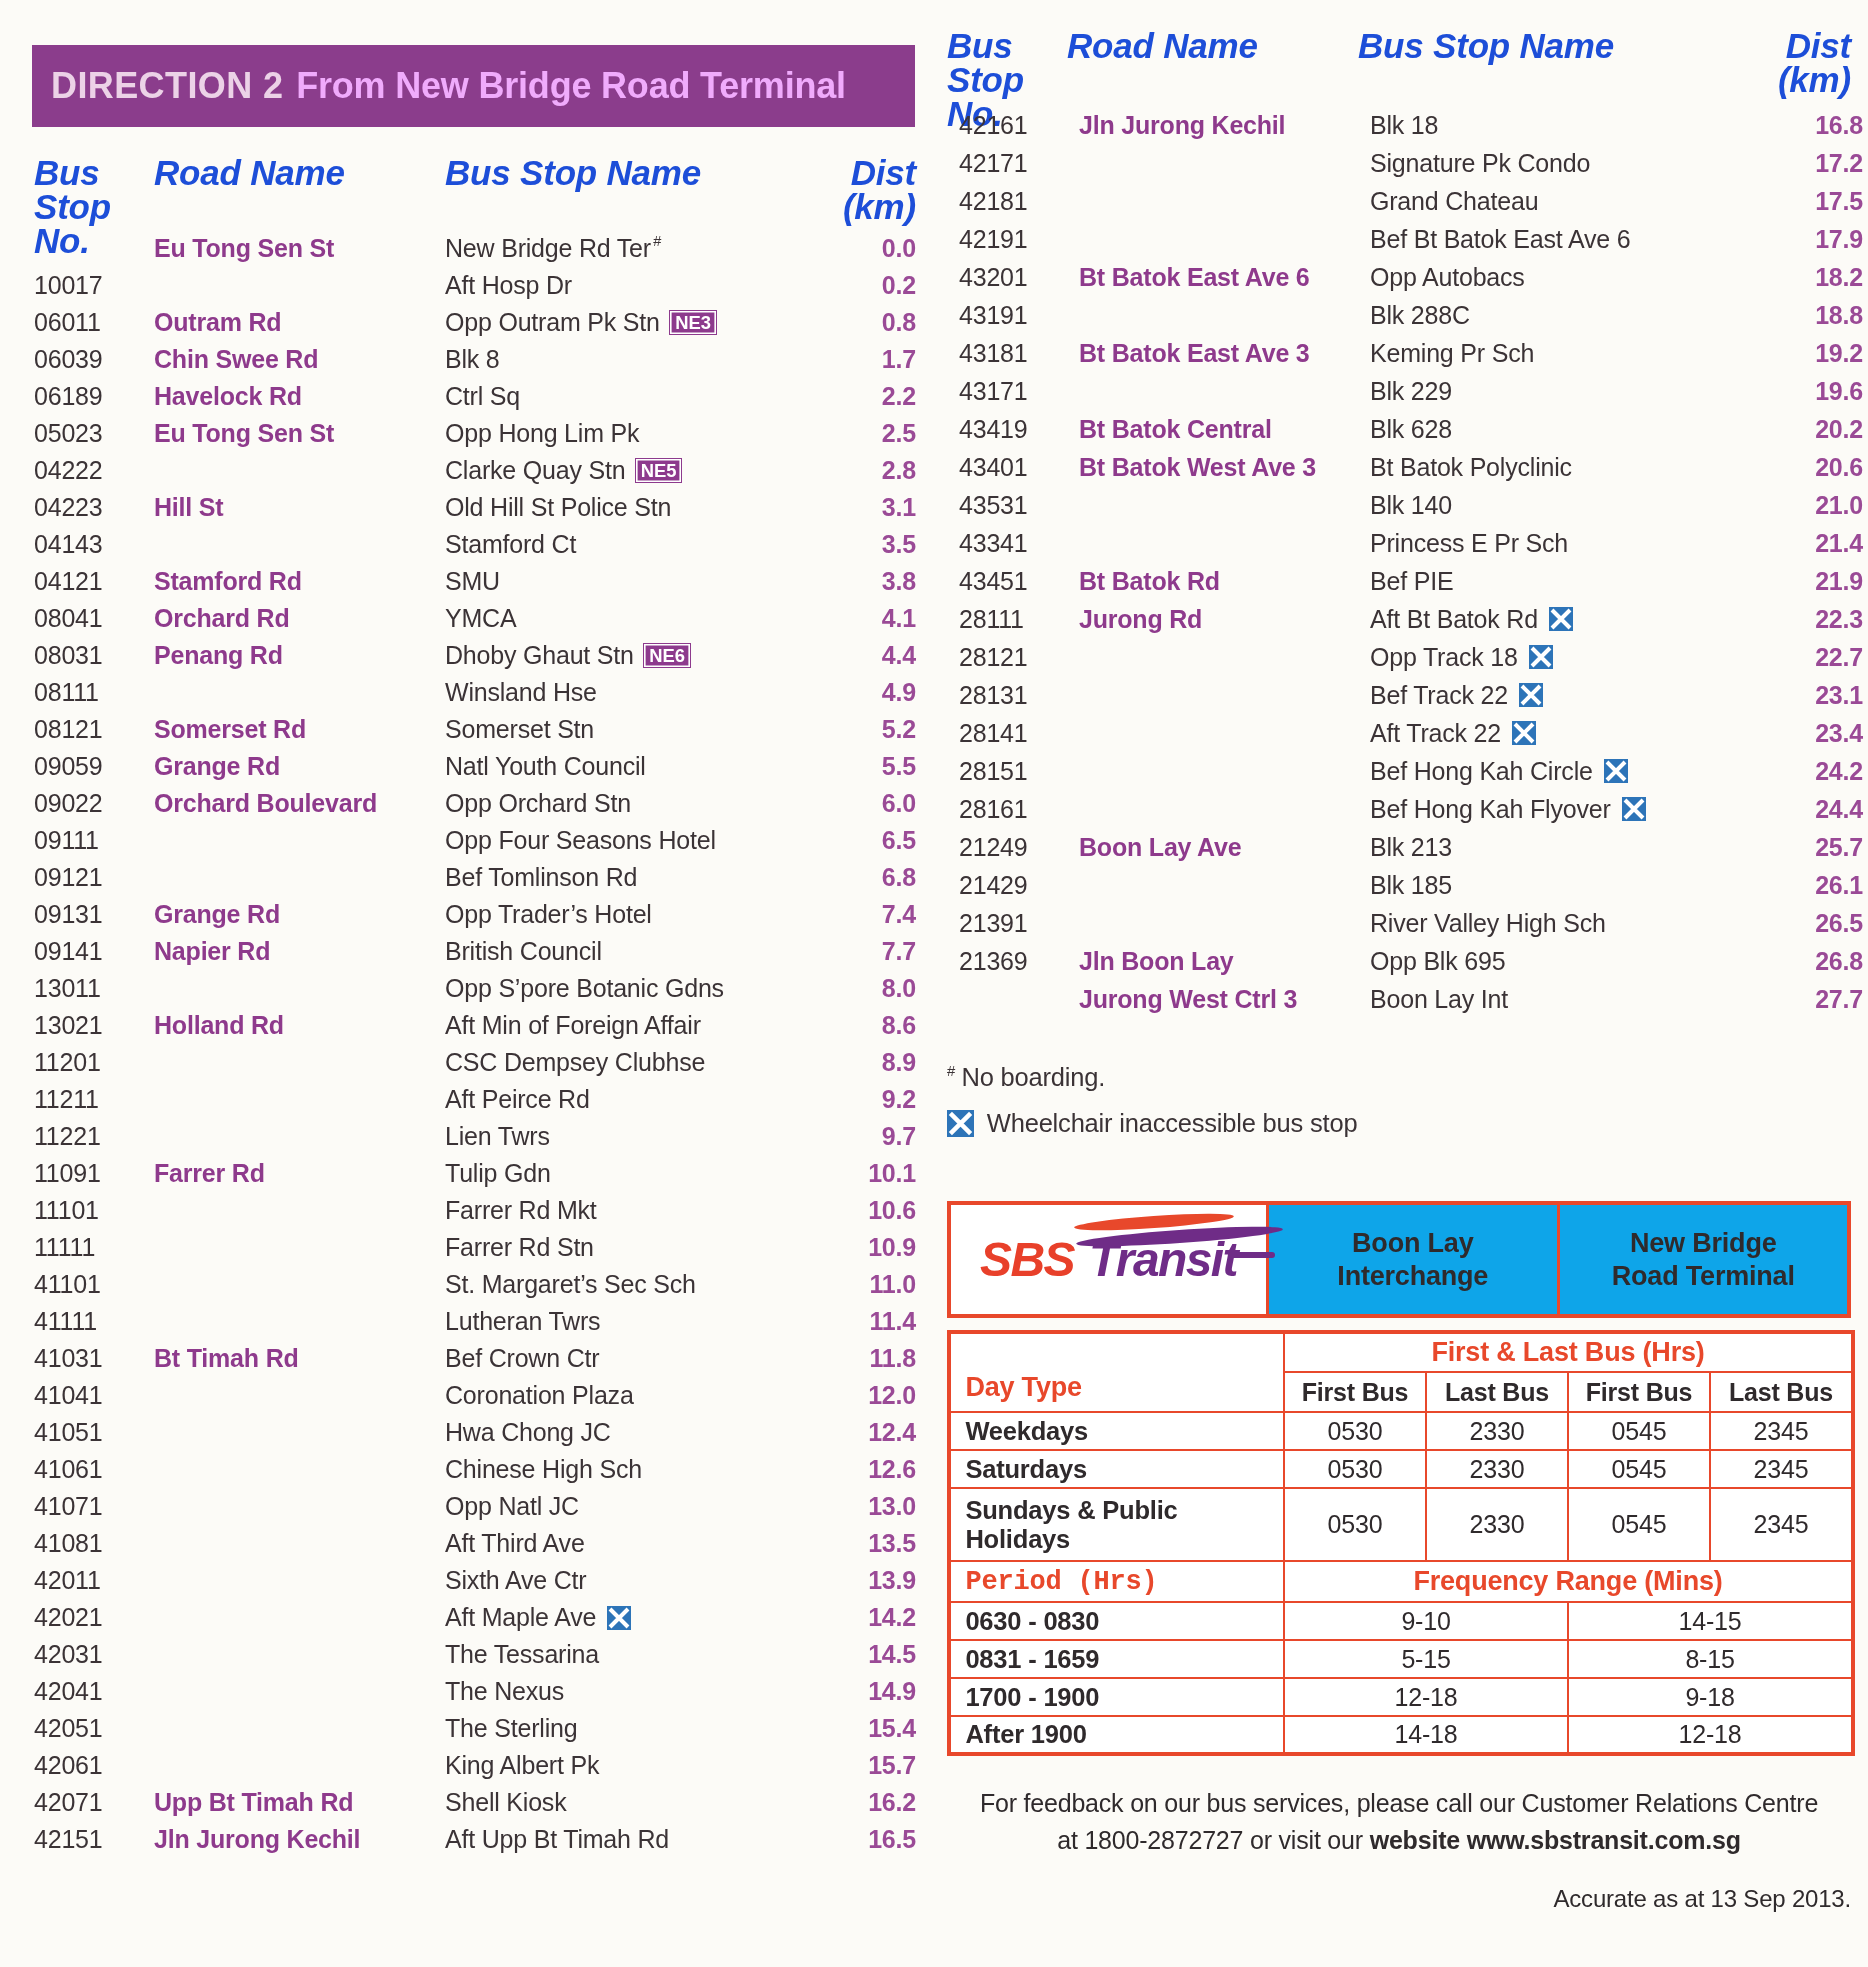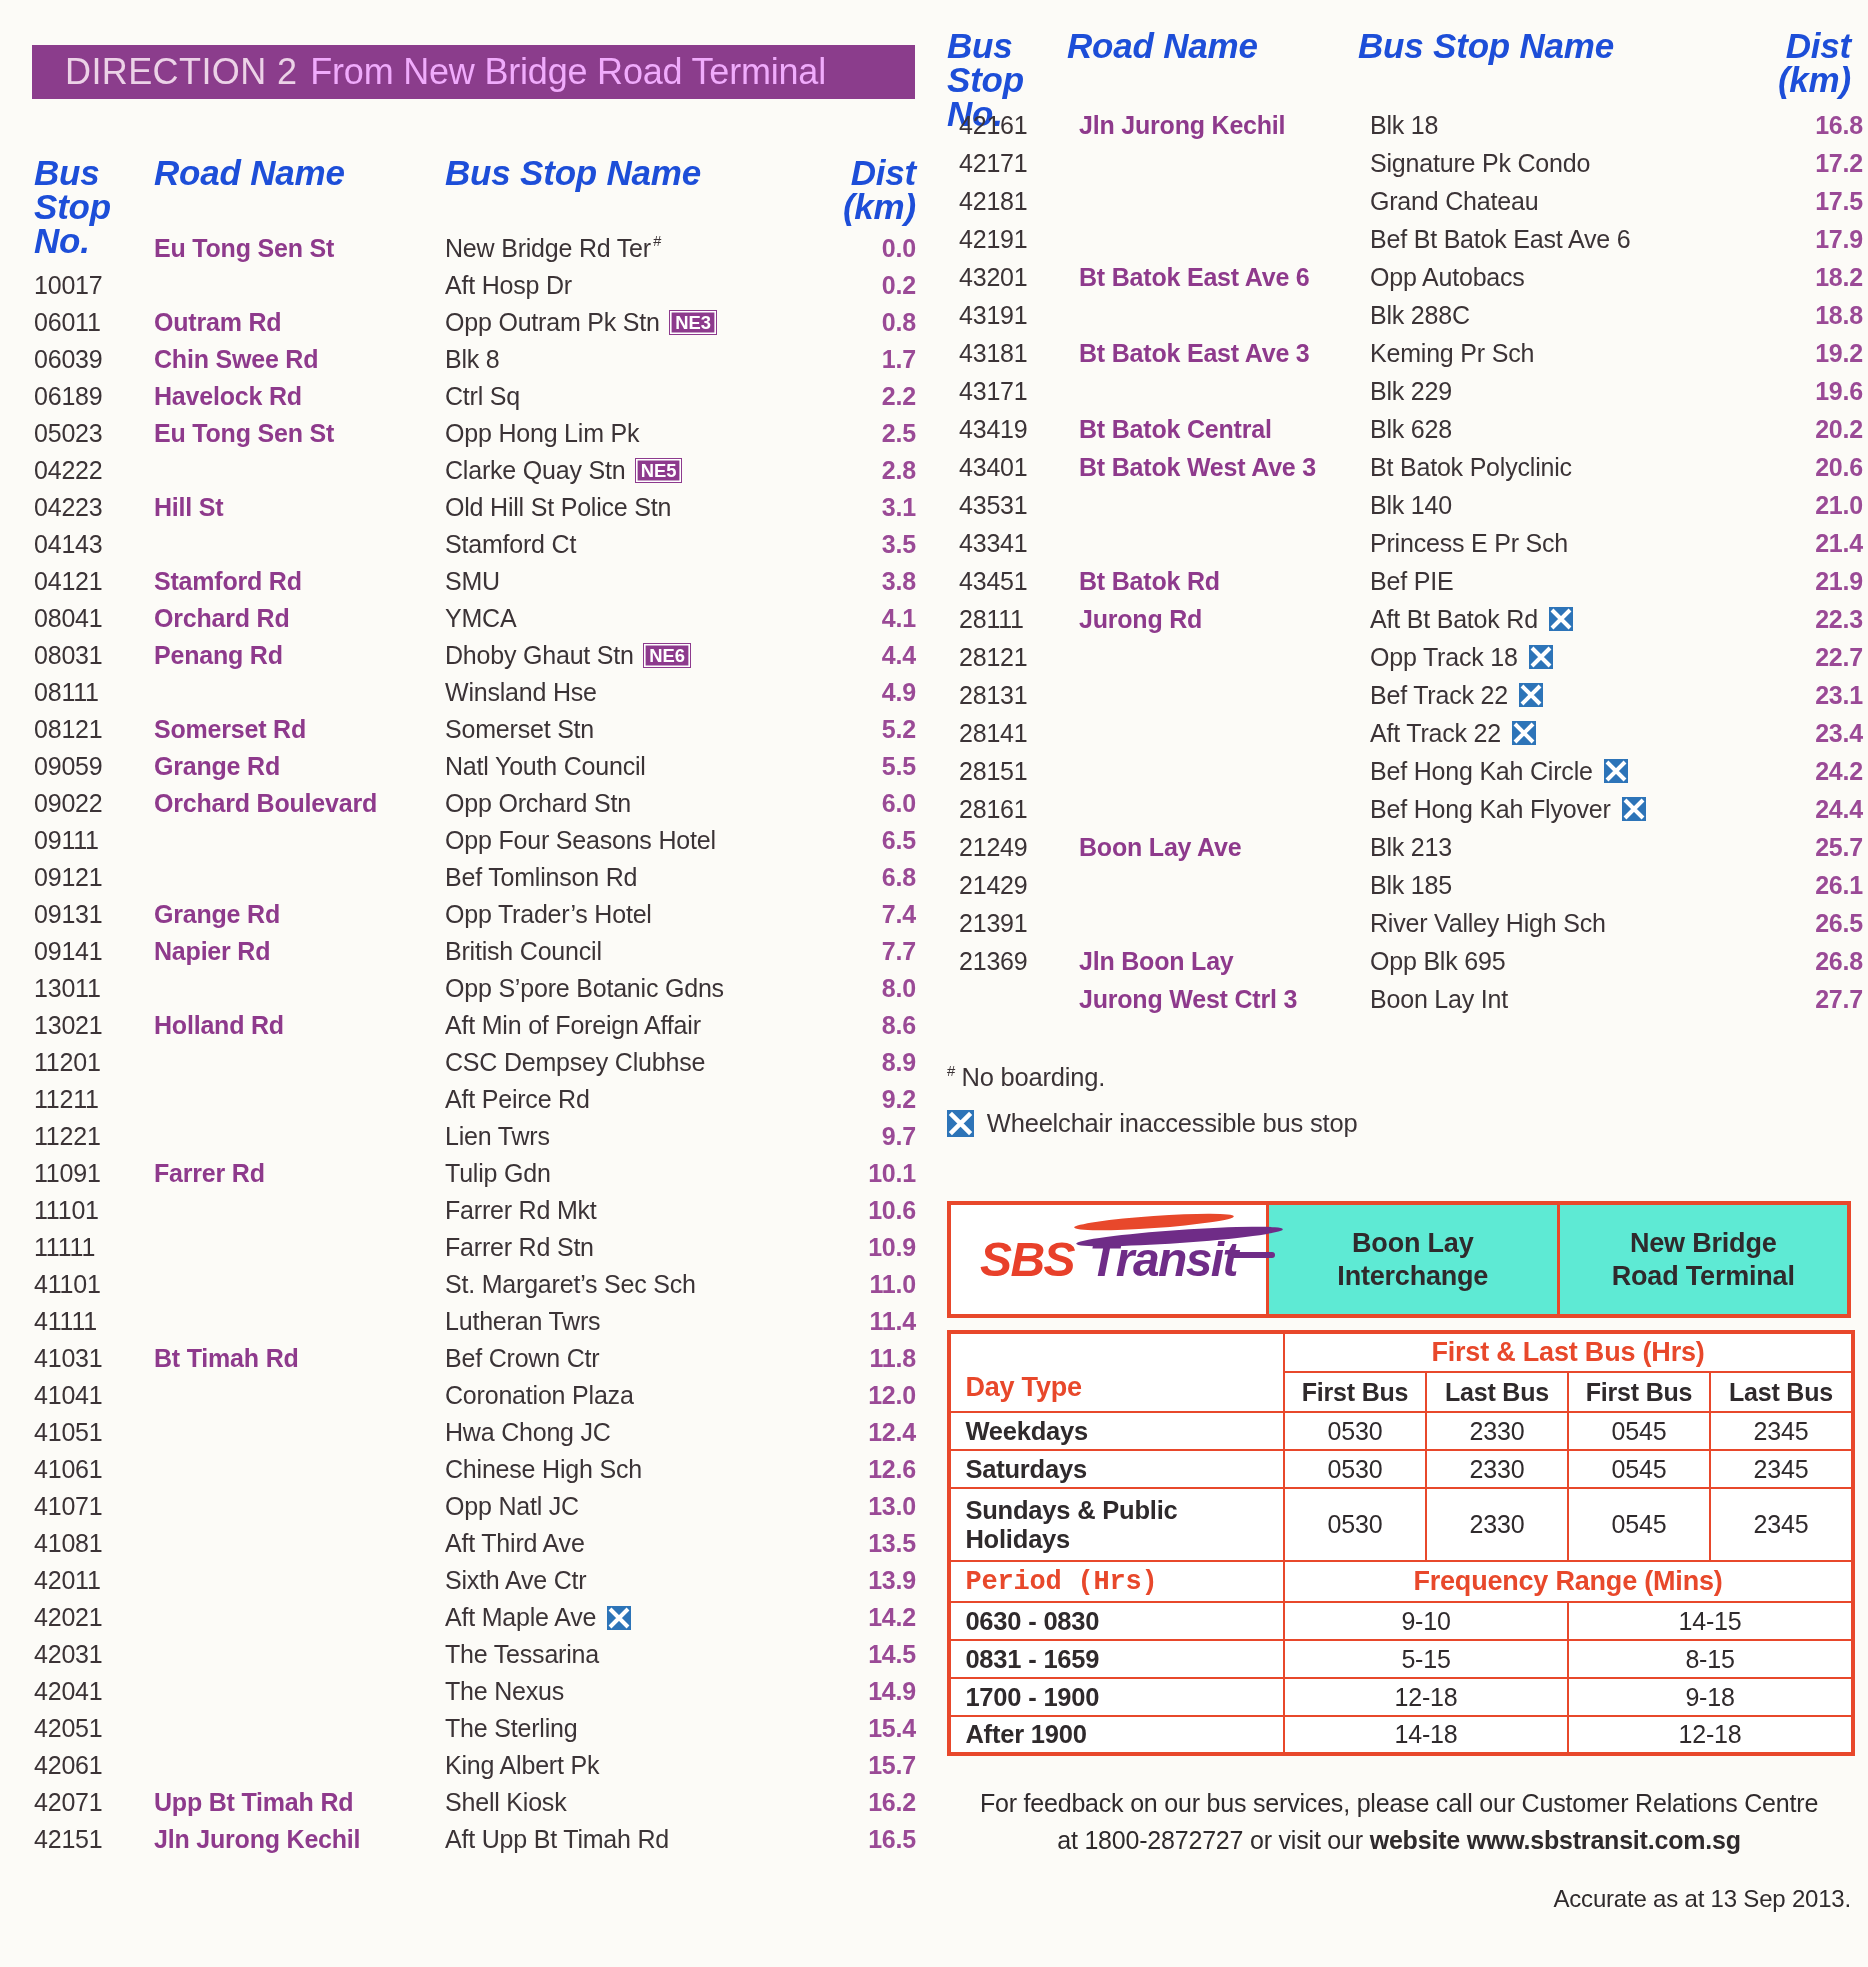--- a/index.html
+++ b/index.html
@@ -4,23 +4,23 @@
 <style>
   * { margin:0; padding:0; box-sizing:border-box; }
   html,body { width:1868px; height:1967px; }
   body {
     position:relative; background:#fcfbf7; overflow:hidden;
     font-family:"Liberation Sans", sans-serif; color:#3b3336; letter-spacing:-0.2px;
   }
 
   
   #banner {
-    position:absolute; left:32px; top:45px; width:883px; height:54px;
-    background:#8b3d8c; display:flex; align-items:center; padding-left:33px;
-    font-weight:normal; font-size:36px; white-space:nowrap;
+    position:absolute; left:32px; top:45px; width:883px; height:82px;
+    background:#8b3d8c; display:flex; align-items:center; padding-left:19px;
+    font-weight:bold; font-size:36px; white-space:nowrap;
   }
   #banner .dir { color:#ecd2e7; margin-right:12.8px; letter-spacing:0.4px; }
   #banner .sub { color:#f0abfc; }
 
   
   .stop-header { position:absolute; display:grid; font-weight:bold; font-size:35px; line-height:34px; color:#1d4ed8;font-style:italic; }
   #left-header  { left:34px;   top:156px; width:882px; grid-template-columns:120px 291px 367px 104px; }
   #right-header { left:947px; top:29px;  width:904px; grid-template-columns:120px 291px 385px 108px; }
   .hdr-dist { text-align:right; }
 
@@ -50,21 +50,21 @@
   #footnote-wheelchair { top:1109px; }
   #footnote-wheelchair .wc-icon { margin-left:0; margin-right:12.8px; width:27px; height:27px; }
 
   
   #logo-strip {
     position:absolute; left:947px; top:1201px; width:904px; height:117px;
     border:4px solid #e8482b; background:#fff; display:flex;
   }
   .logo-cell { width:315px; display:flex; align-items:center; justify-content:center; position:relative; }
   .term-cell {
-    flex:1; background:#5eead4; border-left:3.2px solid #e8482b;
+    flex:1; background:#0ea5e9; border-left:3.2px solid #e8482b;
     display:flex; align-items:center; justify-content:center; text-align:center;
     font-weight:bold; font-size:27px; line-height:33px; color:#2f2a2c; padding:0 48px;
   }
 
   .sbs-logo { position:relative; font-style:italic; font-weight:bold; white-space:nowrap; }
   .sbs-logo .swoosh { position:absolute; left:94px; top:-16px; width:160px; height:12px; background:#e8482b; border-radius:50%; transform:rotate(-4deg); }
   .sbs-logo .sbs { color:#e8402a; font-size:48px; letter-spacing:-1.6px;margin-top:16px; }
   .sbs-logo .transit { color:#6f2c87; font-size:48px; margin-left:15px; position:relative; letter-spacing:-1.6px; }
   .sbs-logo .transit::before { content:""; position:absolute; left:-12.8px; top:-3.2px; width:207px; height:12.8px; background:#6f2c87; border-radius:50%; transform:rotate(-4deg); }
   .sbs-logo .transit::after  { content:""; position:absolute; right:-38px; top:19px; width:46px; height:6.4px; background:#6f2c87; border-radius:3.2px; }

